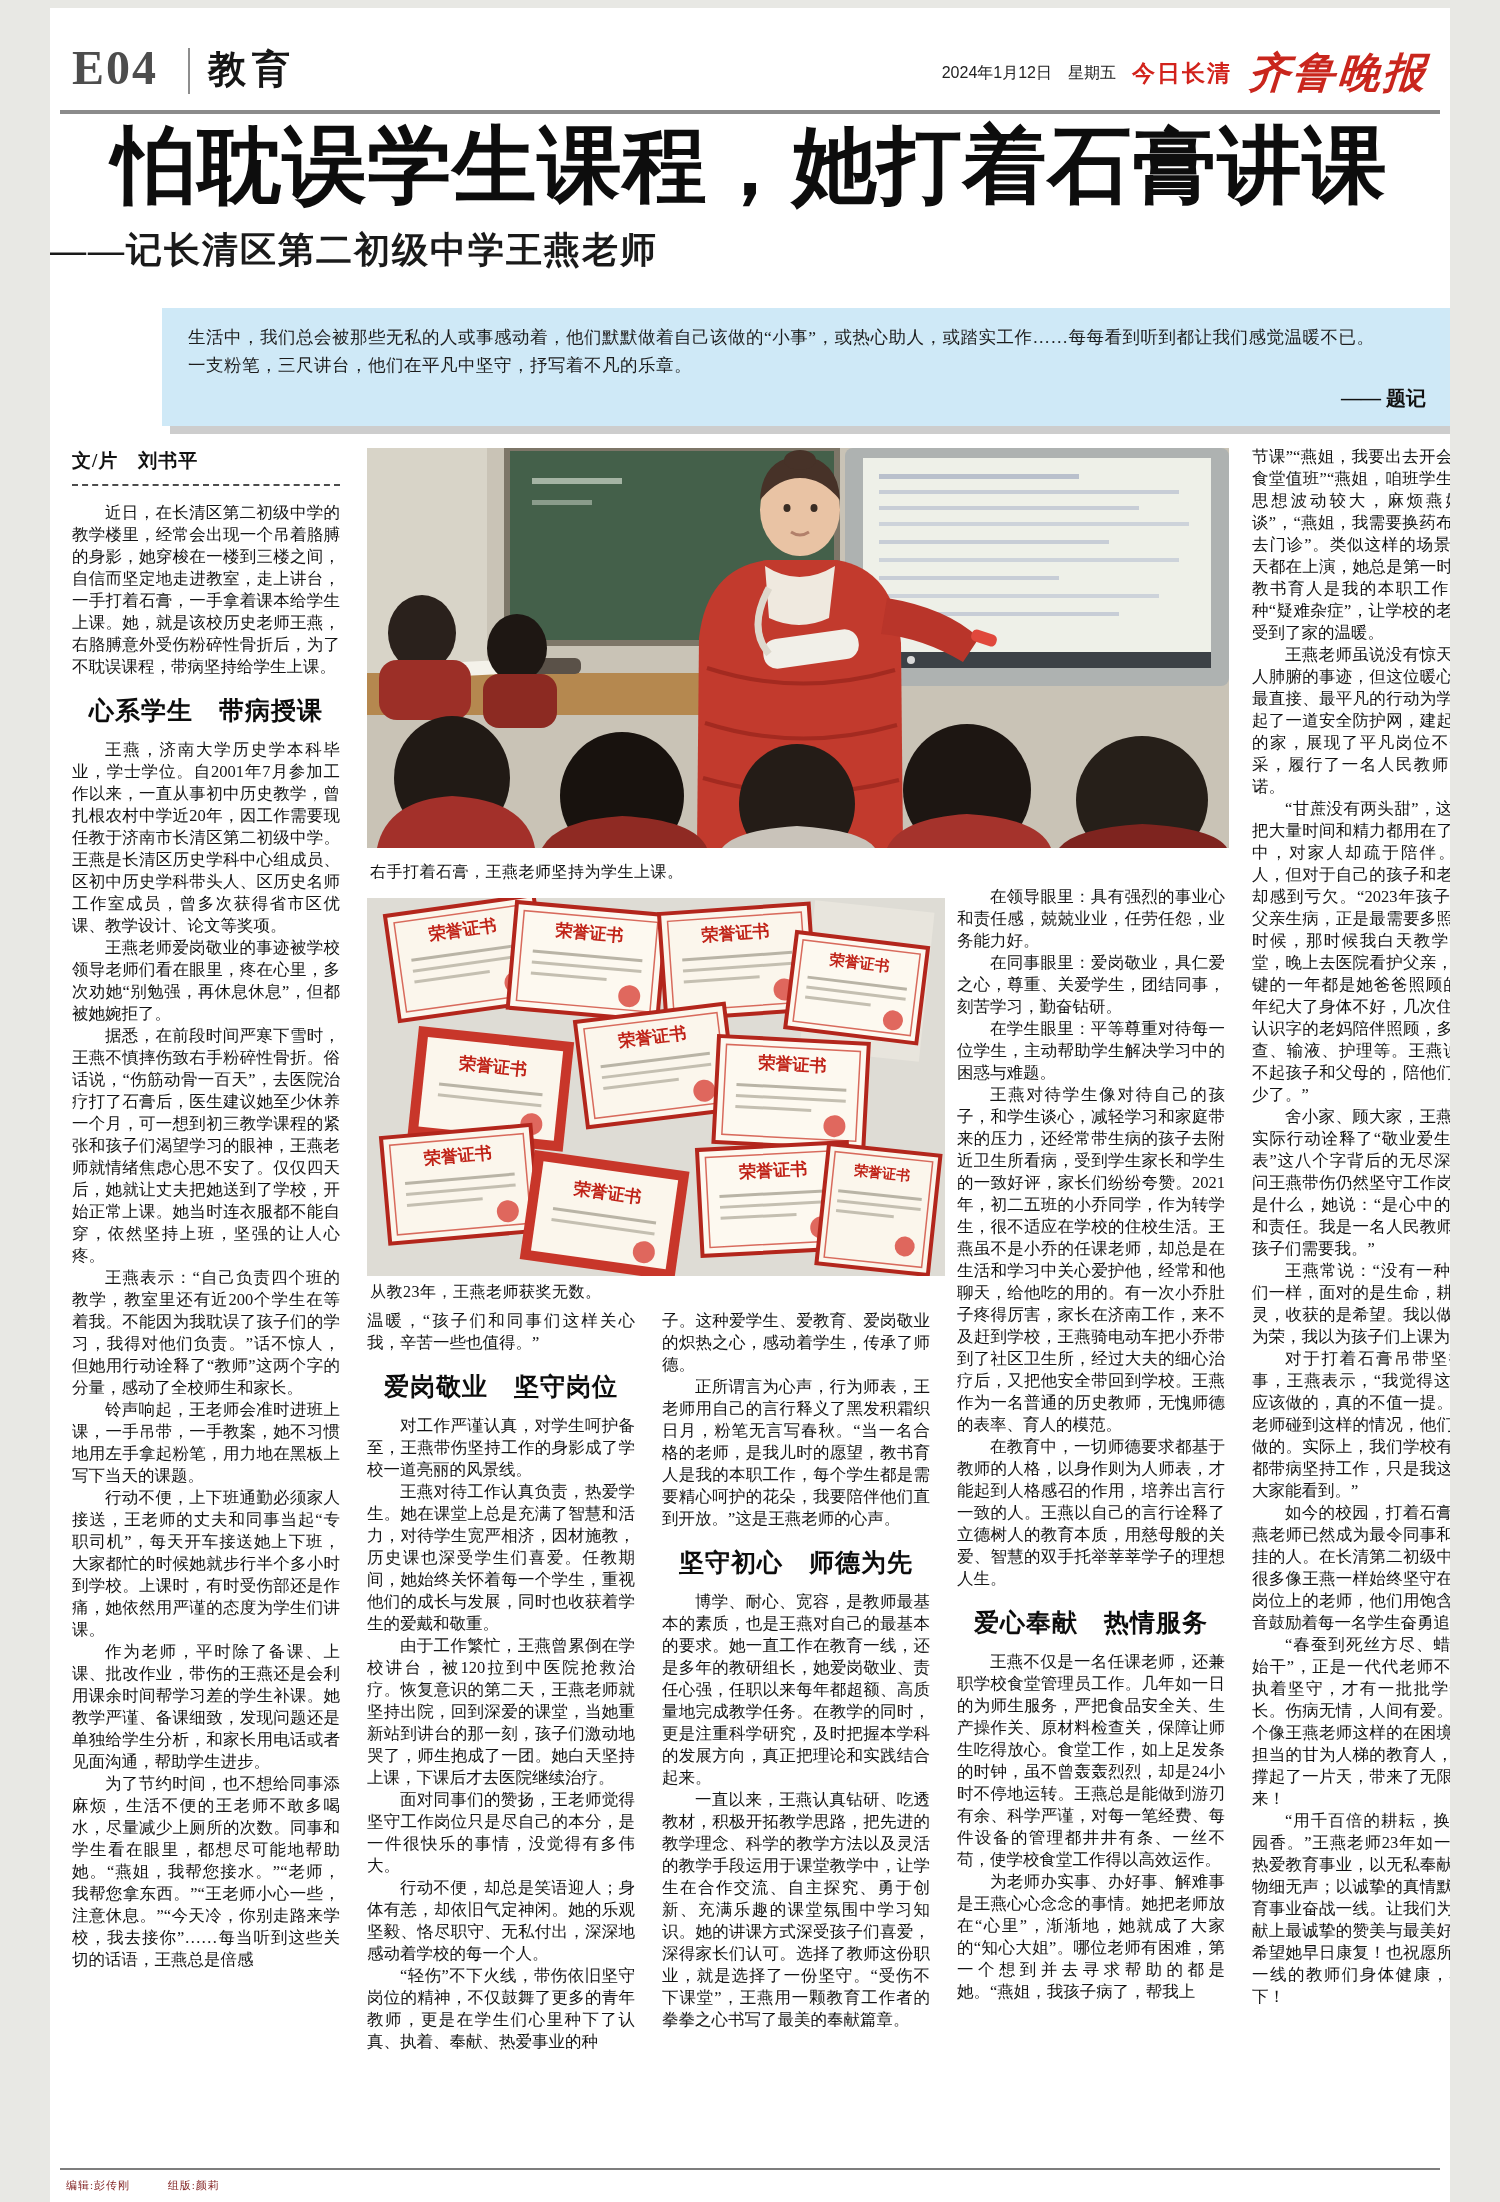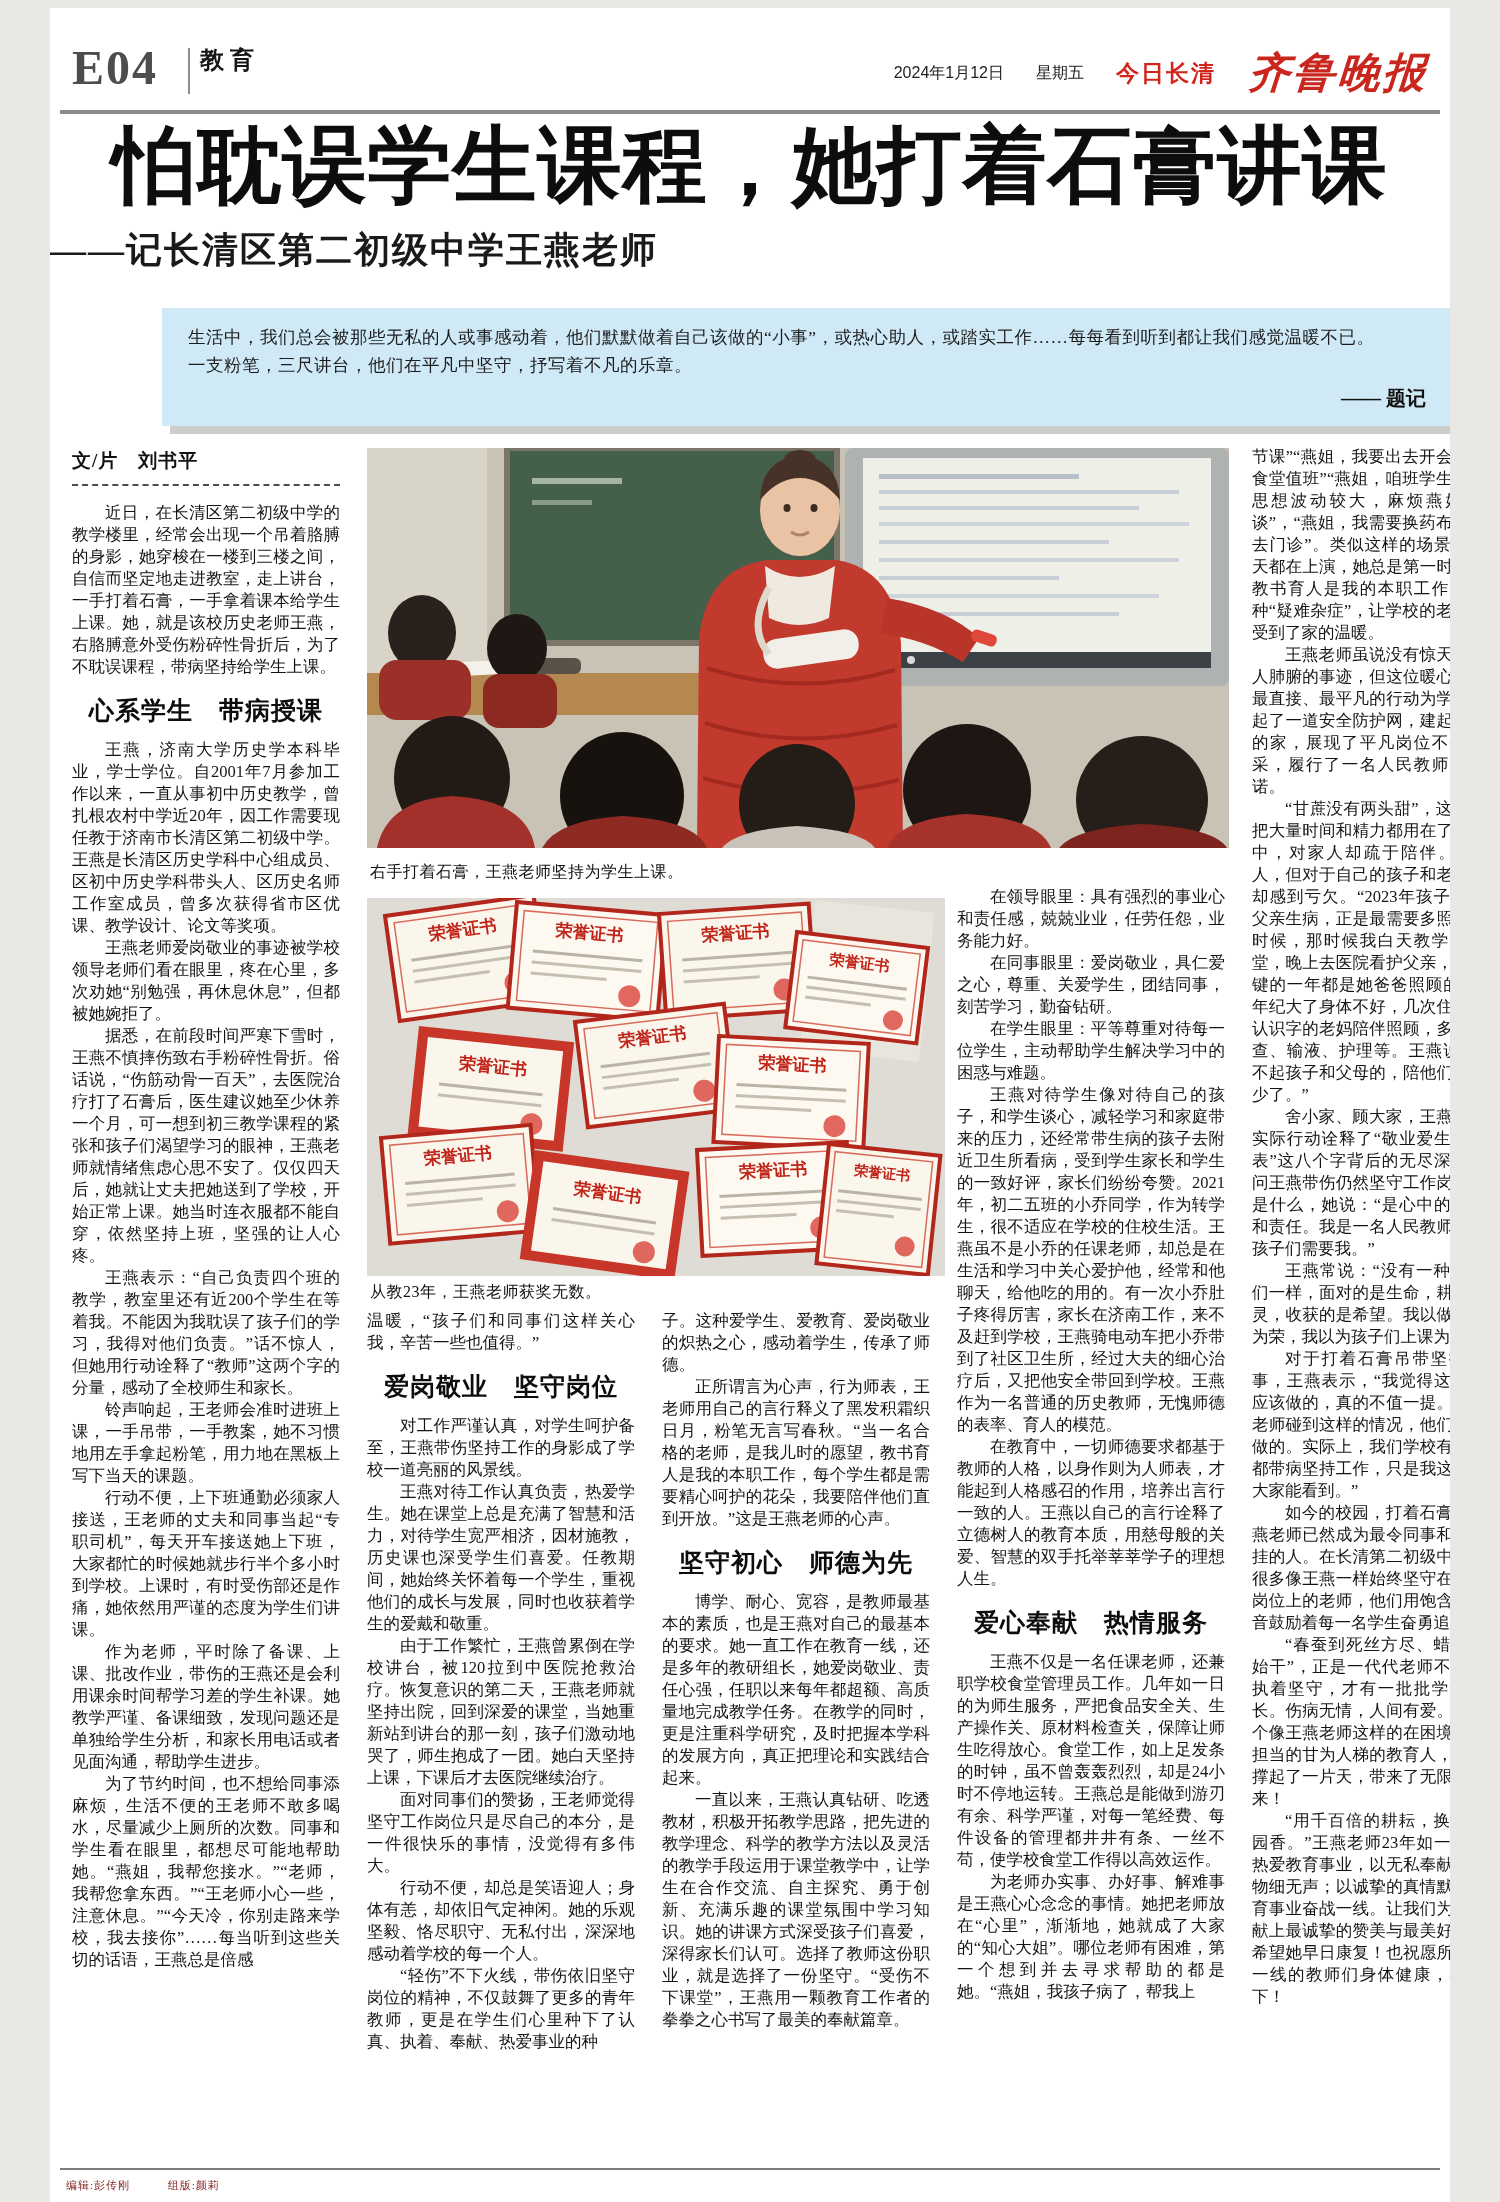--- a/index.html
+++ b/index.html
@@ -3,22 +3,22 @@
 <meta charset="utf-8">
 <style>
   html,body{margin:0;padding:0;background:#e8e8e4;}
   .page{position:relative;width:1392px;height:2202px;background:#ffffff;margin:8px auto;
         overflow:hidden;font-family:"Liberation Serif","DejaVu Serif",serif;color:#111;padding-left:8px;}
   
   .hdr{position:absolute;left:20px;top:26px;right:20px;height:72px;}
   .edition{position:absolute;left:2px;top:6px;font-size:48px;font-weight:bold;color:#4d4d4d;
            font-family:"Liberation Serif","DejaVu Serif",serif;letter-spacing:2px;}
   .hdr-divider{position:absolute;left:118px;top:14px;width:2px;height:46px;background:#8d8d8d;}
-  .section-name{position:absolute;left:130px;top:10px;font-size:24px;font-weight:900;color:#161616;letter-spacing:6px;text-align:center;}
-  .hdr-right{position:absolute;right:2px;top:18px;display:flex;align-items:center;gap:32px;}
+  .section-name{position:absolute;left:138px;top:10px;font-size:38px;font-weight:900;color:#161616;letter-spacing:6px;text-align:center;}
+  .hdr-right{position:absolute;right:2px;top:18px;display:flex;align-items:center;gap:16px;}
   .pub-date,.weekday{font-size:16px;color:#222;font-family:"Liberation Sans","DejaVu Sans",sans-serif;}
   .region{font-size:23px;font-weight:900;color:#d2231c;letter-spacing:2px;}
   .masthead{font-size:42px;font-weight:bold;font-style:italic;color:#c9261d;letter-spacing:3px;line-height:1;
             transform:skewX(-4deg);}
   .hdr-rule{position:absolute;left:10px;right:10px;top:102px;height:4px;background:#8b8b8b;}
   
   .headline{position:absolute;left:0;top:112px;width:100%;text-align:center;font-size:84px;font-weight:900;
             color:#0d0d0d;letter-spacing:1px;line-height:1.1;}
   .subheadline{position:absolute;left:0;top:218px;width:100%;font-size:36px;font-weight:700;
             color:#1a1a1a;letter-spacing:2px;}

